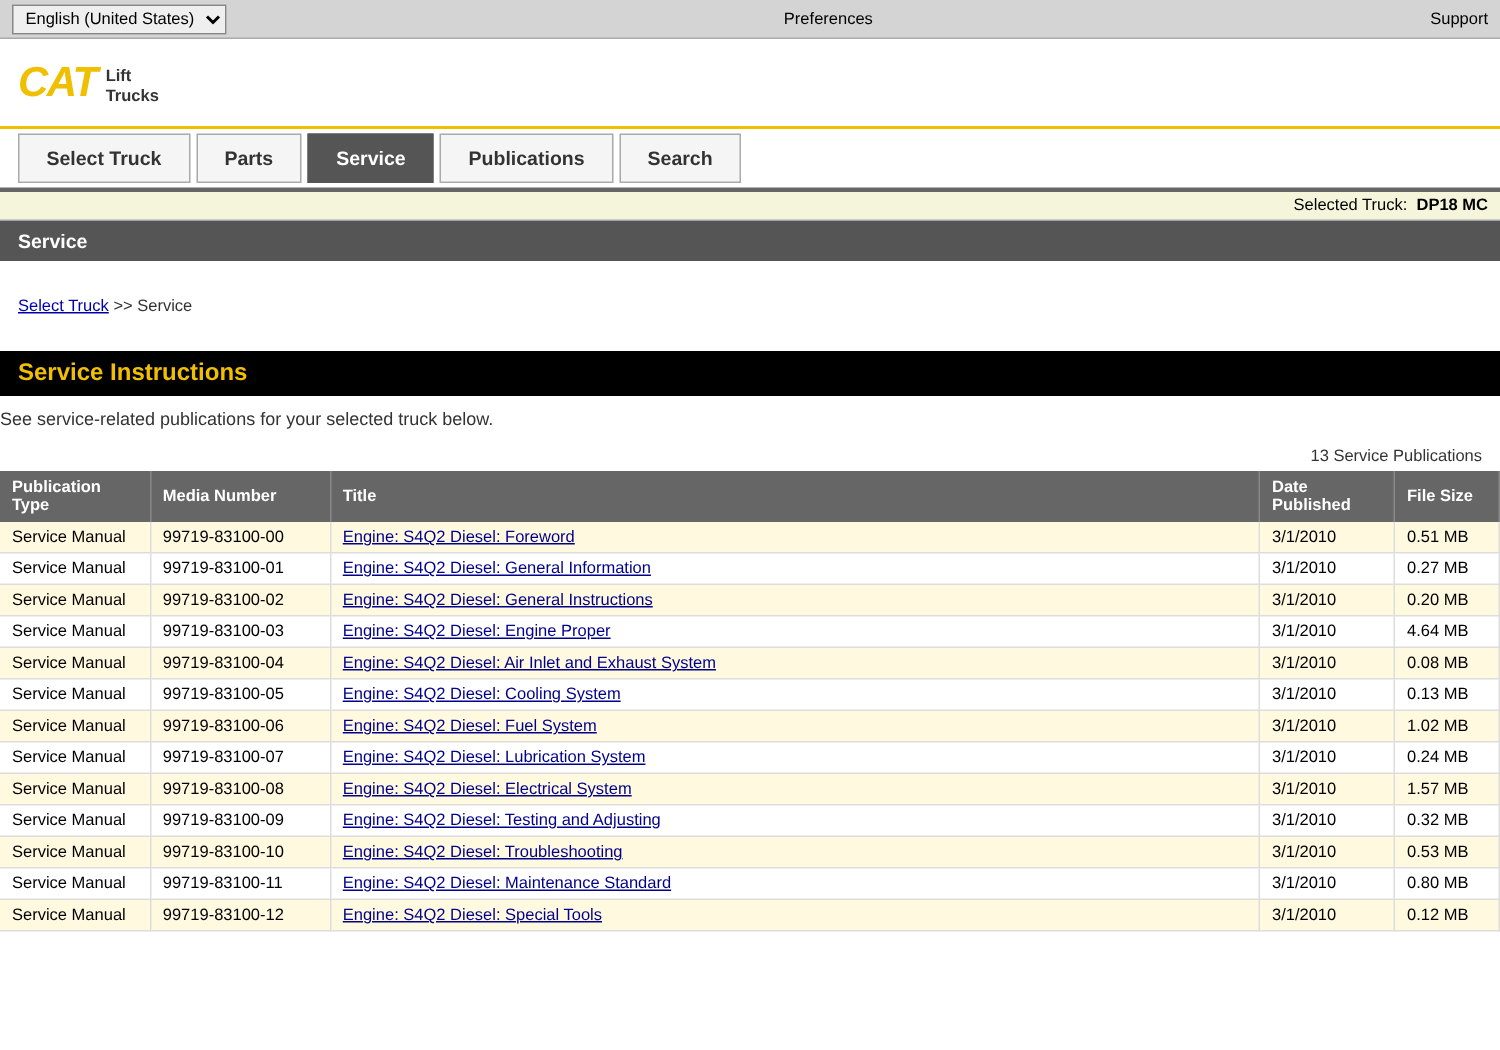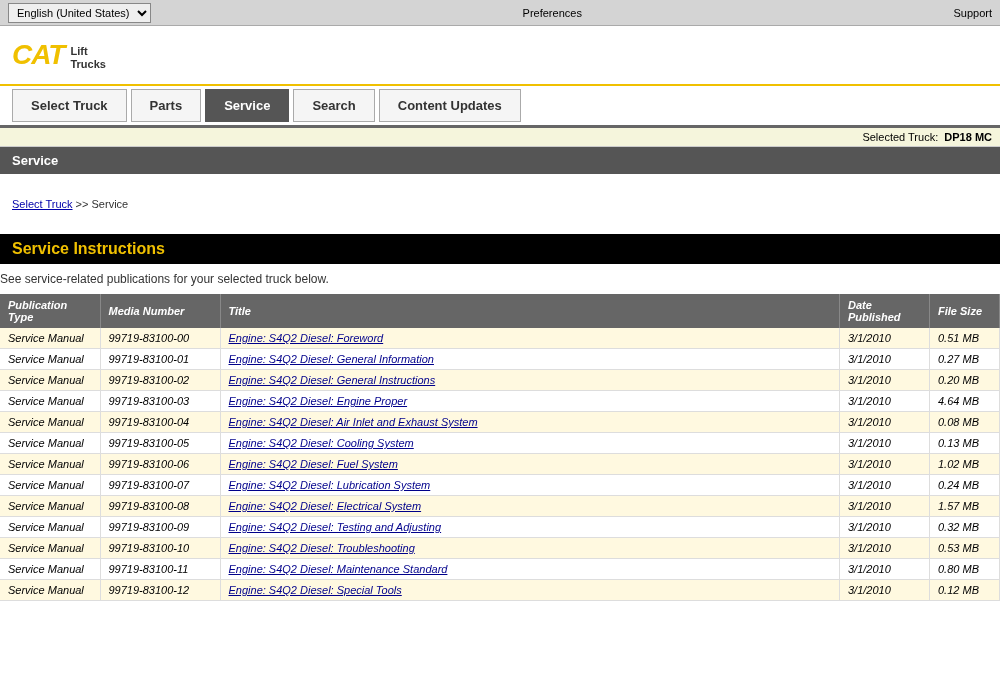--- a/index.html
+++ b/index.html
@@ -143,21 +143,20 @@
       padding: 4px 12px;
       font-size: 11px;
       color: #333;
     }
 
     
     #pub-table {
       width: 100%;
       border-collapse: collapse;
       font-size: 11px;
-      font-style: italic;
     }
     #pub-table thead tr {
       background: #666;
       color: #fff;
     }
     #pub-table thead th {
       padding: 5px 8px;
       text-align: left;
       font-weight: bold;
       border-right: 1px solid #888;
@@ -203,22 +202,22 @@
   <div id="logo">
     <span id="logo-cat">CAT</span>
     <span id="logo-text">Lift<br>Trucks</span>
   </div>
 </div>
 
 <div id="nav">
 <a class="nav-tab">Select Truck</a>
     <a class="nav-tab">Parts</a>
     <a class="nav-tab active">Service</a>
+    <a class="nav-tab">Publications</a>
     <a class="nav-tab">Search</a>
-    <a class="nav-tab">Content Updates</a>
   </div>
 
 <div id="selected-truck-bar">
   <span>Selected Truck:&nbsp;</span>
   <strong>DP18 MC</strong>
 </div>
 
 <div id="content">
   <div id="section-header">Service</div>
 
@@ -227,20 +226,21 @@
     <span>&gt;&gt;</span>
     <span>Service</span>
   </div>
 
   <div id="page-title-bar">
     <h2>Service Instructions</h2>
   </div>
 
   <div id="description">See service-related publications for your selected truck below.</div>
 
+  <div id="count-bar">13 Service Publications</div>
 
   <table id="pub-table">
     <thead>
       <tr>
         <th class="col-type">Publication Type</th>
         <th class="col-media">Media Number</th>
         <th class="col-title">Title</th>
         <th class="col-date">Date Published</th>
         <th class="col-size">File Size</th>
       </tr>

